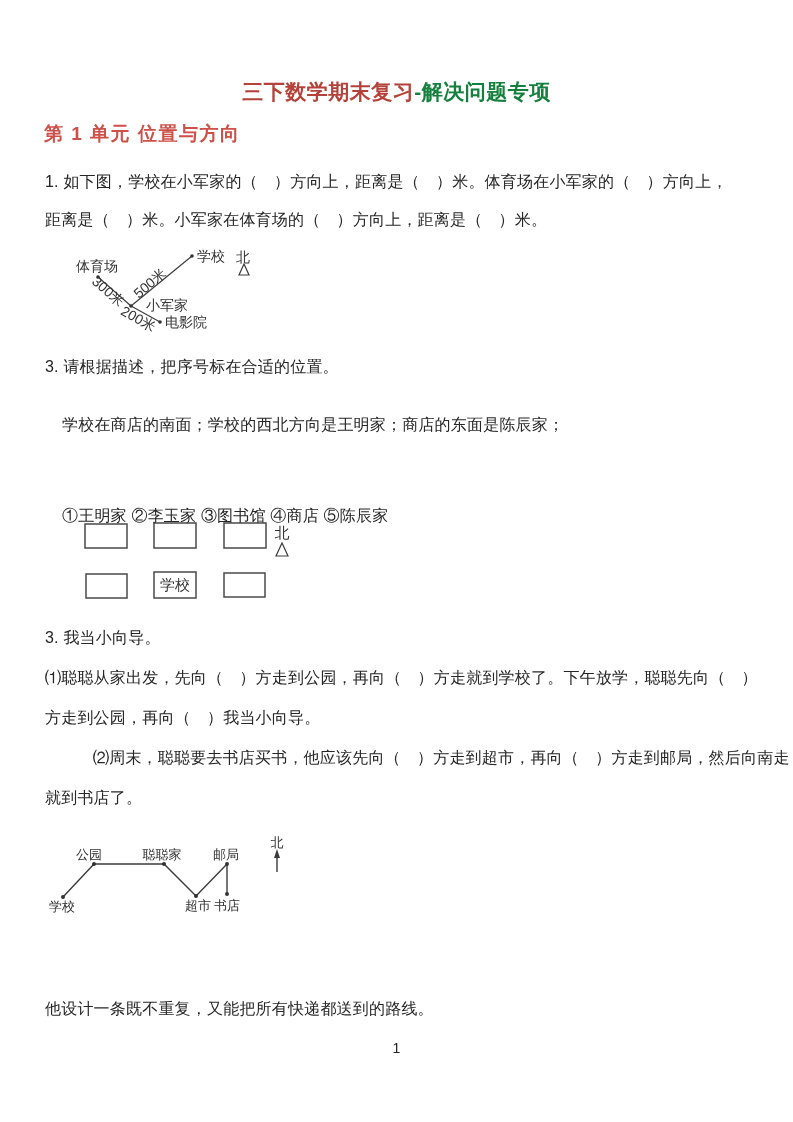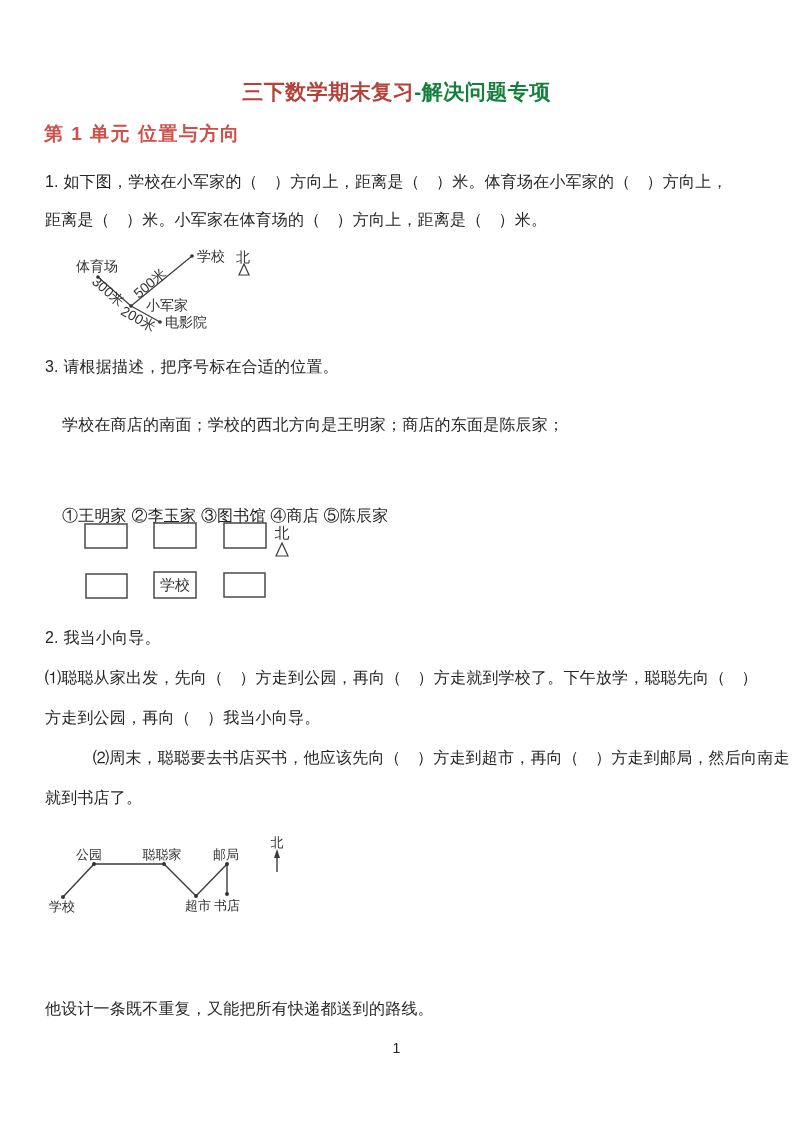--- a/index.html
+++ b/index.html
@@ -83,21 +83,21 @@
       <rect class="answer-box" x="144" y="8" width="42" height="25"></rect>
       <text class="dg-text" font-size="15" text-anchor="middle" x="202" y="23">北</text>
       <polygon class="dg-stroke" stroke-width="1.2" points="202,28 196,41 208,41"></polygon>
       <rect class="answer-box" x="6" y="59" width="41" height="24"></rect>
       <rect class="answer-box" x="74" y="57" width="42" height="26"></rect>
       <text class="dg-text" font-size="15" text-anchor="middle" x="95" y="75">学校</text>
       <rect class="answer-box" x="144" y="58" width="41" height="24"></rect>
     </svg>
   </div>
 
-  <div class="tline" style="left:45px; top:628px;">2. 我当小向导。</div>
+  <div class="tline" style="left:45px; top:628px;">3. 我当小向导。</div>
   <div class="tline" style="left:45px; top:668px;">⑴聪聪从家出发，先向（　）方走到公园，再向（　）方走就到学校了。下午放学，聪聪先向（　）</div>
   <div class="tline" style="left:45px; top:708px;">方走到公园，再向（　）我当小向导。</div>
   <div class="tline" style="left:45px; top:748px;margin-left:48px;">⑵周末，聪聪要去书店买书，他应该先向（　）方走到超市，再向（　）方走到邮局，然后向南走</div>
   <div class="tline" style="left:45px; top:788px;">就到书店了。</div>
 
   <div class="diagram" style="left:45px; top:830px;">
     <svg width="250" height="95" viewBox="0 0 250 95">
       <polyline class="dg-stroke" stroke-width="1.4" points="18,67 49,34 119,34 151,66 182,34 182,64"></polyline>
       <circle class="dg-dot" cx="18" cy="67" r="2"></circle>
       <circle class="dg-dot" cx="49" cy="34" r="2"></circle>

